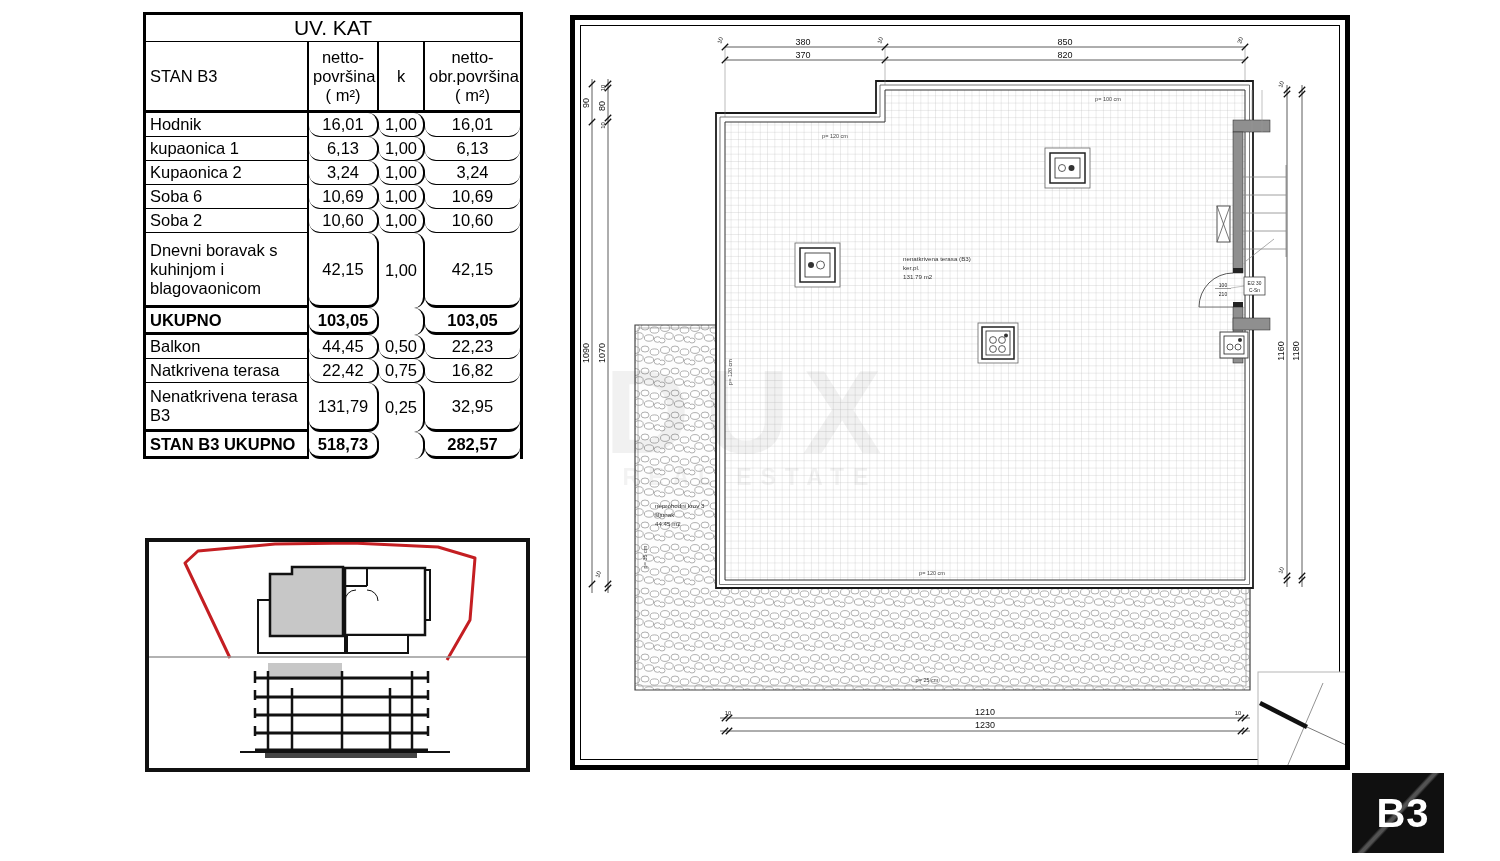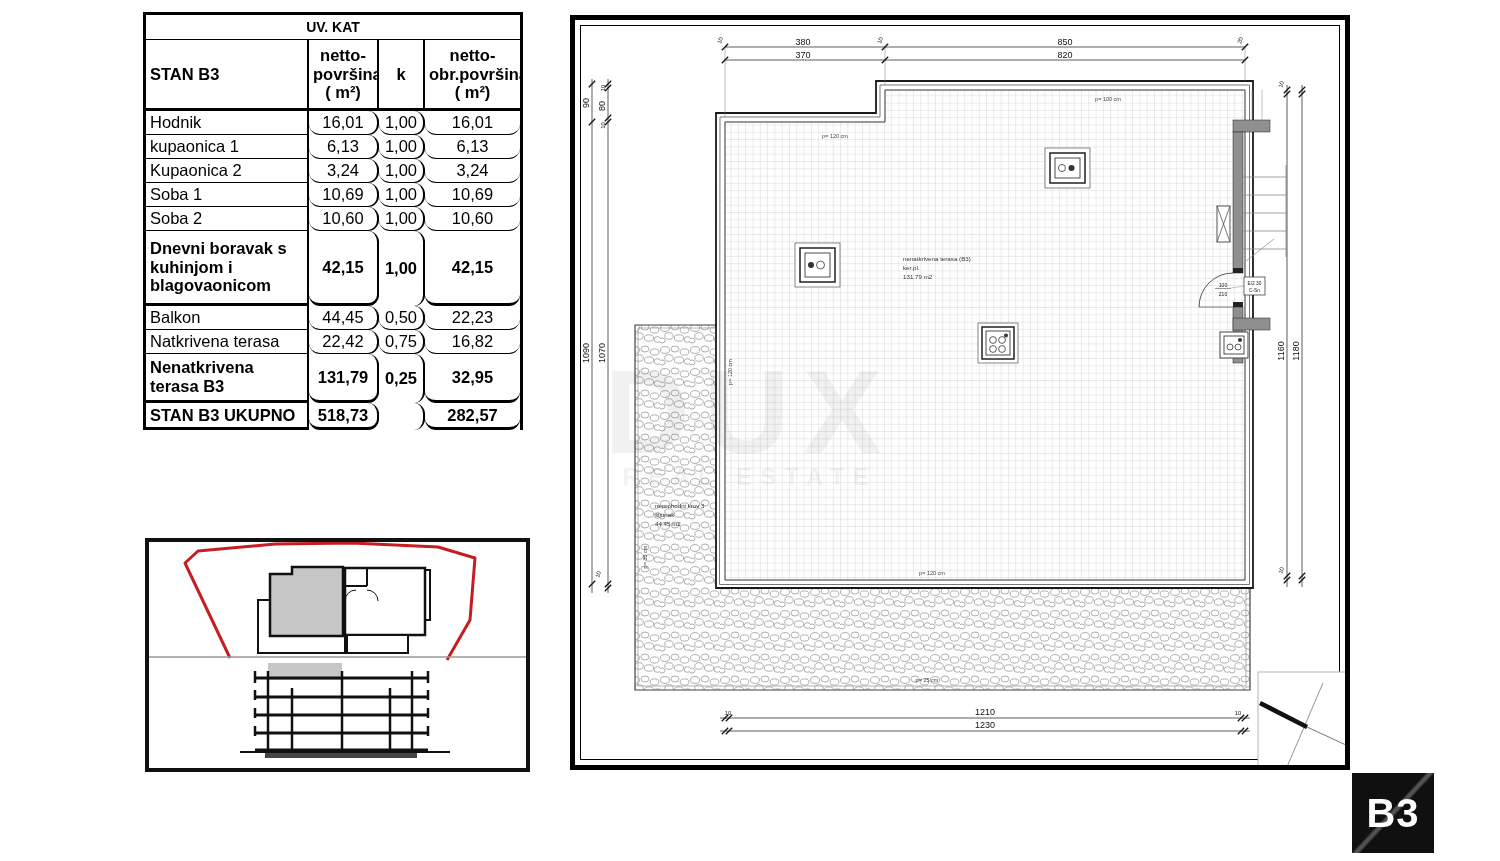--- a/index.html
+++ b/index.html
@@ -5,38 +5,38 @@
   html,body{margin:0;padding:0;background:#fff;}
   body{position:relative;width:1500px;height:861px;font-family:"Liberation Sans",sans-serif;color:#000;}
 
   
   .t-wrap{position:absolute;left:143px;top:12px;}
   table.area{border-collapse:separate;border-spacing:0;width:380px;table-layout:fixed;
     border-top:3px solid #000;border-left:3px solid #000;border-right:3px solid #000;background:#fff;
     font-size:16.5px;line-height:1.15;}
   table.area td{border-right:2px solid #000;border-bottom:1.5px solid #000;padding:1px 4px;vertical-align:middle;overflow:hidden;}
   table.area td:last-child{border-right:none;}
-  td.title-cell{border-bottom:2.5px solid #000;text-align:center;font-weight:bold;height:22px;font-size:14px;}
-  tr.hdr td{border-bottom:3px solid #000;font-weight:bold;text-align:center;white-space:pre-line;height:66px;}
+  td.title-cell{border-bottom:2.5px solid #000;text-align:center;font-weight:normal;height:22px;font-size:21px;}
+  tr.hdr td{border-bottom:3px solid #000;font-weight:normal;text-align:center;white-space:pre-line;height:66px;}
   tr.hdr td.namec{text-align:left;}
   tr.std td{height:21px;}
   td.num{text-align:center;border-radius:11px;}
-  tr.heavyb td{border-bottom:3px solid #000;font-weight:bold;}
+  tr.heavyb td{border-bottom:3px solid #000;}
   tr.heavyb td.kgap{border-bottom:none;}
   tr.boldrow td{font-weight:bold;}
   tr.tall td{height:70px;}
   tr.tall2 td{height:44px;}
   tr.totrow td{height:22px;}
 
   
   .site-panel{position:absolute;left:145px;top:538px;width:385px;height:234px;border:4px solid #111;box-sizing:border-box;background:#fff;}
   .plan-panel{position:absolute;left:570px;top:15px;width:780px;height:755px;}
   .badge{position:absolute;left:1352px;top:773px;width:82px;height:80px;background:
      linear-gradient(133deg,rgba(255,255,255,0) 47%,rgba(255,255,255,.28) 49%,rgba(255,255,255,.28) 51%,rgba(255,255,255,0) 53%),#101010;
-     color:#fff;display:flex;align-items:center;justify-content:center;font-size:40px;font-weight:bold;letter-spacing:1px;}
+     color:#fff;display:flex;align-items:center;justify-content:center;font-size:40px;font-weight:bold;letter-spacing:1px;padding-left:10px;}
   svg text{font-family:"Liberation Sans",sans-serif;}
 </style>
 </head>
 <body>
 
 <div class="t-wrap">
 <table class="area">
   <colgroup>
         <col style="width:163px">
         <col style="width:70px">
@@ -69,36 +69,42 @@
     <td class="num">1,00</td>
     <td class="num">6,13</td>
   </tr>
   <tr class="std">
     <td>Kupaonica 2</td>
     <td class="num">3,24</td>
     <td class="num">1,00</td>
     <td class="num">3,24</td>
   </tr>
   <tr class="std">
-    <td>Soba 1</td>
+    <td>Soba 6</td>
     <td class="num">10,69</td>
     <td class="num">1,00</td>
     <td class="num">10,69</td>
   </tr>
   <tr class="std">
     <td>Soba 2</td>
     <td class="num">10,60</td>
     <td class="num">1,00</td>
     <td class="num">10,60</td>
   </tr>
   <tr class="tall heavyb">
     <td>Dnevni boravak s kuhinjom i blagovaonicom</td>
     <td class="num">42,15</td>
     <td class="num kgap">1,00</td>
     <td class="num">42,15</td>
+  </tr>
+  <tr class="totrow heavyb boldrow">
+    <td>UKUPNO</td>
+    <td class="num">103,05</td>
+    <td class="num kgap"></td>
+    <td class="num">103,05</td>
   </tr>
   <tr class="std">
     <td>Balkon</td>
     <td class="num">44,45</td>
     <td class="num">0,50</td>
     <td class="num">22,23</td>
   </tr>
   <tr class="std">
     <td>Natkrivena terasa</td>
     <td class="num">22,42</td>

